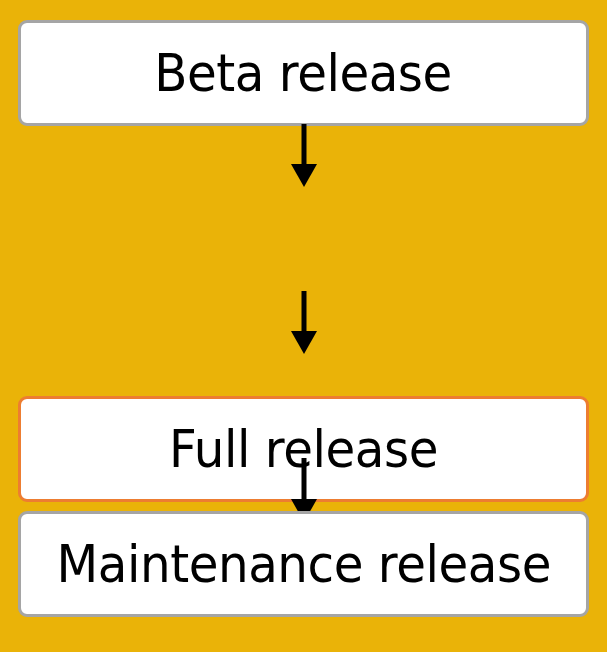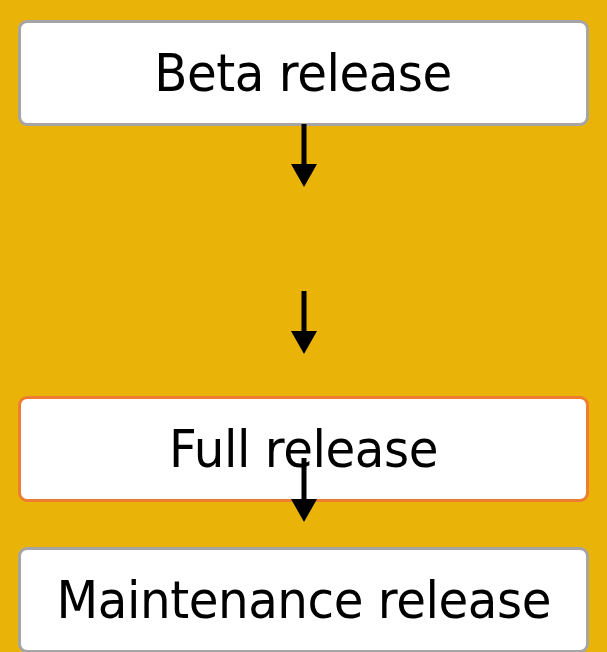--- a/index.html
+++ b/index.html
@@ -43,21 +43,21 @@
     color: #000000;
     white-space: nowrap;
     letter-spacing: -0.5px;
     transform: scaleX(0.93);
     transform-origin: center center;
   }
 
   .node-1 { top: 20px; }
   .node-2 { top: 186px; }
   .node-3 { top: 353px; margin-top: 43px; }
-  .node-4 { top: 547px; }
+  .node-4 { top: 511px; }
 
   
   .arrow {
     position: absolute;
     left: 291px;
     width: 26px;
   }
   .arrow-svg {
     display: block;
     width: 26px;

